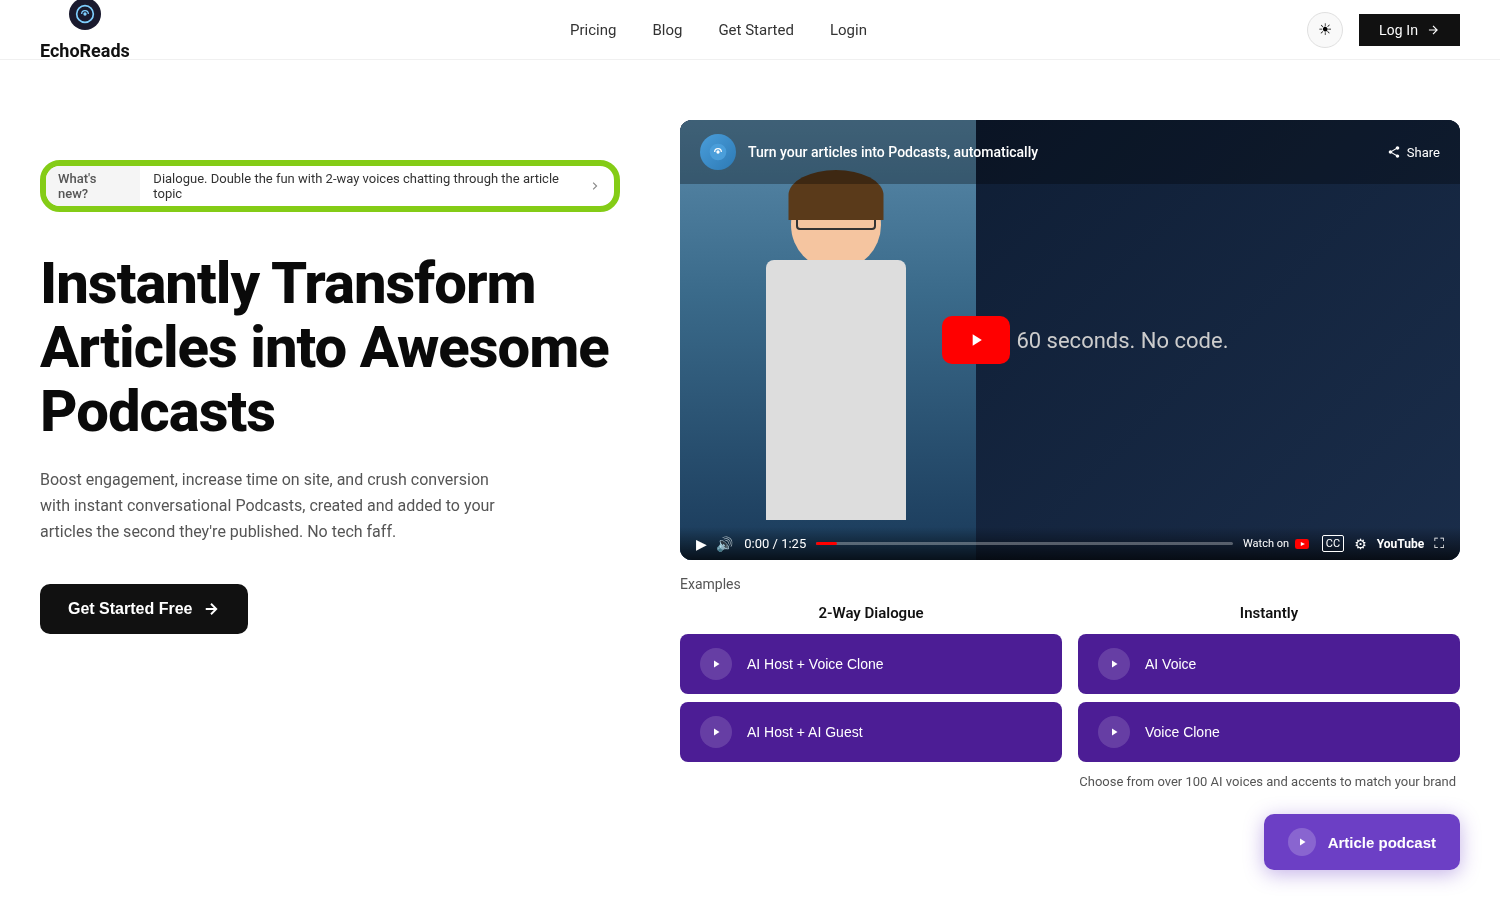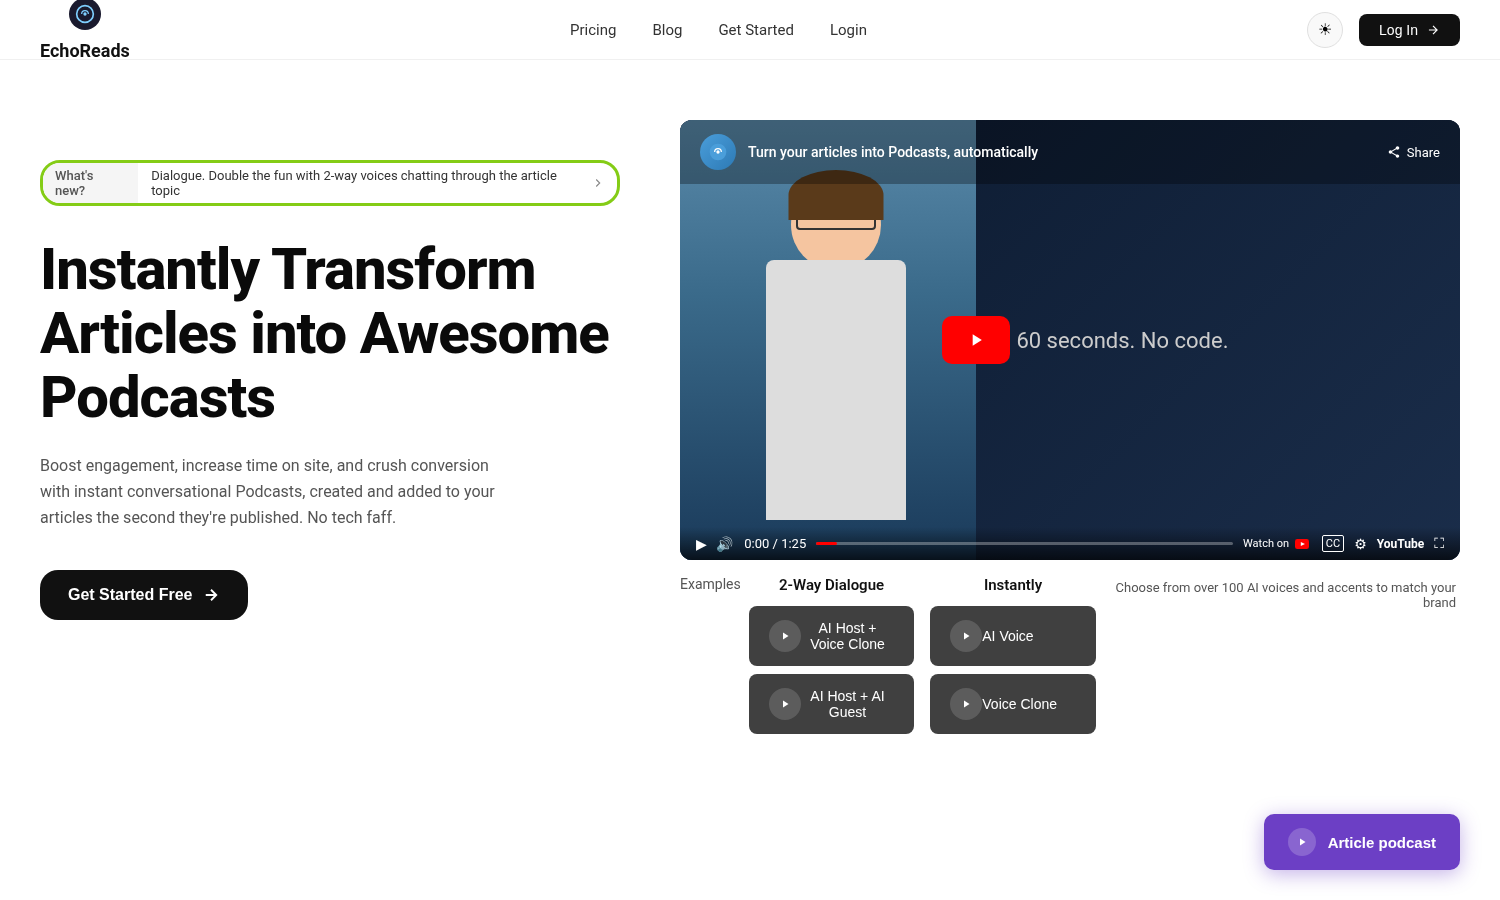--- a/index.html
+++ b/index.html
@@ -69,21 +69,21 @@
       align-items: center;
       justify-content: center;
       cursor: pointer;
       font-size: 16px;
     }
     .login-btn {
       padding: 8px 20px;
       background: #111;
       color: #fff;
       border: none;
-      border-radius: 8px;
+      border-radius: 0;
       font-size: 14px;
       font-weight: 500;
       cursor: pointer;
       display: flex;
       align-items: center;
       gap: 8px;
     }
     .login-btn svg {
       width: 14px;
       height: 14px;
@@ -100,24 +100,24 @@
 
     
     .left-panel {
       flex: 0 0 580px;
       padding-top: 40px;
     }
     .whats-new-badge {
       display: inline-flex;
       align-items: center;
       gap: 1px;
-      border: 3px solid #84cc16;
+      border: 6px solid #84cc16;
       border-radius: 20px;
       overflow: hidden;
-      margin-bottom: 32px;
+      margin-bottom: 40px;
       font-size: 13px;
     }
     .badge-label {
       background: #f5f5f5;
       padding: 5px 12px;
       color: #555;
       font-weight: 500;
     }
     .badge-text {
       padding: 5px 12px;
@@ -147,21 +147,21 @@
       max-width: 480px;
     }
     .get-started-btn {
       display: inline-flex;
       align-items: center;
       gap: 10px;
       padding: 16px 28px;
       background: #111;
       color: #fff;
       border: none;
-      border-radius: 18px;
+      border-radius: 10px;
       font-size: 16px;
       font-weight: 600;
       cursor: pointer;
     }
     .get-started-btn svg {
       width: 18px;
       height: 18px;
     }
 
     
@@ -310,21 +310,21 @@
     }
     .yt-logo {
       color: #fff;
       font-weight: 700;
       font-size: 12px;
     }
 
     
     .examples-section {
       display: flex;
-      flex-direction: row;
+      flex-direction: column;
       gap: 8px;
     }
     .examples-label {
       font-size: 14px;
       color: #555;
       margin-bottom: 4px;
     }
     .examples-columns {
       display: flex;
       gap: 16px;
@@ -338,23 +338,23 @@
     .example-column-title {
       font-size: 15px;
       font-weight: 600;
       color: #111;
       text-align: center;
       margin-bottom: 4px;
     }
     .example-btn {
       display: flex;
       align-items: center;
-      gap: 0;
+      gap: 15px;
       padding: 14px 20px;
-      background: #404040;
+      background: #4c1d95;
       color: #fff;
       border: none;
       border-radius: 8px;
       font-size: 14px;
       font-weight: 500;
       cursor: pointer;
       width: 100%;
     }
     .example-btn .play-circle {
       width: 32px;

